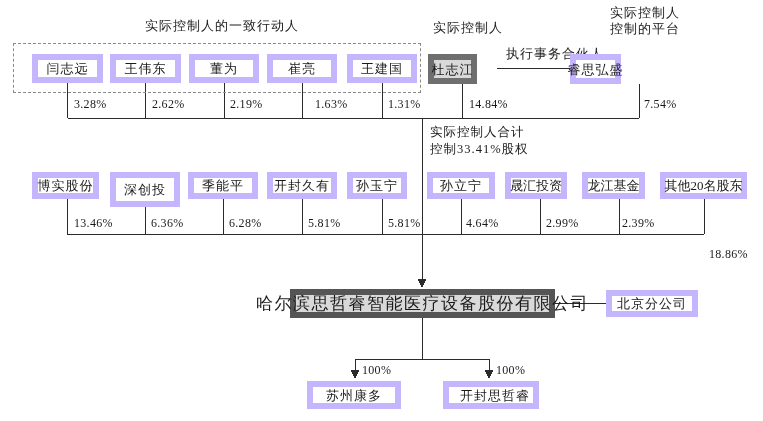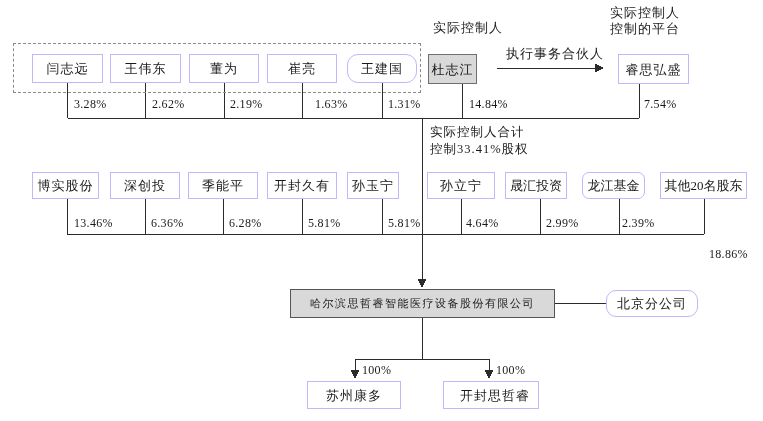--- a/index.html
+++ b/index.html
@@ -3,26 +3,26 @@
 <meta charset="utf-8">
 <style>
   html,body{margin:0;padding:0;background:#ffffff;}
   .canvas{
     position:relative;width:763px;height:421px;background:#ffffff;
     font-family:"Liberation Serif","DejaVu Serif",serif;color:#1a1a1a;
     overflow:hidden;
   }
   .lines{position:absolute;left:0;top:0;width:763px;height:421px;}
   .box{
-    position:absolute;box-sizing:border-box;border:1px solid #c4b5fd;background:#ffffff;
+    position:absolute;box-sizing:border-box;border:6px solid #c4b5fd;background:#ffffff;
     display:flex;align-items:center;justify-content:center;
     font-size:13px;line-height:1;white-space:nowrap;letter-spacing:1px;
   }
   .box.grey{background:#d9d9d9;border-color:#6f6f6f;}
-  .box.company{font-size:11px;border-color:#555;letter-spacing:1.5px;}
+  .box.company{font-size:17px;border-color:#555;letter-spacing:1.5px;}
   .dashed-frame{
     position:absolute;box-sizing:border-box;border:1px dashed #8a8a8a;background:transparent;
   }
   .lbl{
     position:absolute;font-size:13px;line-height:16px;white-space:nowrap;letter-spacing:1px;
   }
   .pct{
     position:absolute;font-size:12px;line-height:14px;white-space:nowrap;letter-spacing:0.3px;
   }
 </style>
@@ -66,99 +66,100 @@
     <line x1="422" y1="318" x2="422" y2="359" stroke="#2b2b2b" stroke-width="1"></line>
     <line x1="355" y1="359" x2="489" y2="359" stroke="#2b2b2b" stroke-width="1"></line>
     <line x1="355" y1="359" x2="355" y2="372" stroke="#2b2b2b" stroke-width="1"></line>
     <polygon points="350.5,370 359.5,370 355,379" fill="#2b2b2b"></polygon>
     <line x1="489" y1="359" x2="489" y2="372" stroke="#2b2b2b" stroke-width="1"></line>
     <polygon points="484.5,370 493.5,370 489,379" fill="#2b2b2b"></polygon>
   </svg>
 
   <div class="dashed-frame" style="left:13px;top:43px;width:408px;height:50px;"></div>
 
+  <div class="lbl" style="left:145px;top:18px;">实际控制人的一致行动人</div>
   <div class="lbl" style="left:433px;top:20px;">实际控制人</div>
   <div class="lbl" style="left:610px;top:5px;">实际控制人</div>
   <div class="lbl" style="left:610px;top:21px;">控制的平台</div>
   <div class="lbl" style="left:506px;top:46px;">执行事务合伙人</div>
   <div class="lbl" style="left:430px;top:124px;font-size:12.5px;">实际控制人合计</div>
   <div class="lbl" style="left:430px;top:141px;font-size:12.5px;">控制33.41%股权</div>
 
   <div class="box" style="left:32px;top:54px;width:71px;height:29px;">
       <span>闫志远</span>
     </div>
   <div class="box" style="left:189px;top:54px;width:70px;height:29px;">
       <span>董为</span>
     </div>
   <div class="box" style="left:110px;top:54px;width:71px;height:29px;">
       <span>王伟东</span>
     </div>
   <div class="box" style="left:267px;top:54px;width:70px;height:29px;">
       <span>崔亮</span>
     </div>
-  <div class="box" style="left:347px;top:54px;width:70px;height:29px;border-radius:11px;">
+  <div class="box" style="left:347px;top:54px;width:70px;height:29px;">
       <span>王建国</span>
     </div>
   <div class="box grey" style="left:428px;top:54px;width:49px;height:30px;">
       <span>杜志江</span>
     </div>
-  <div class="box" style="left:618px;top:54px;width:71px;height:30px;">
+  <div class="box" style="left:570px;top:54px;width:51px;height:30px;">
       <span>睿思弘盛</span>
     </div>
 
   <div class="pct" style="left:74px;top:97px;">3.28%</div>
   <div class="pct" style="left:152px;top:97px;">2.62%</div>
   <div class="pct" style="left:230px;top:97px;">2.19%</div>
   <div class="pct" style="left:308px;top:97px;margin-left:7px;">1.63%</div>
   <div class="pct" style="left:388px;top:97px;">1.31%</div>
   <div class="pct" style="left:469px;top:97px;">14.84%</div>
   <div class="pct" style="left:644px;top:97px;">7.54%</div>
 
   <div class="box" style="left:32px;top:172px;width:67px;height:27px;">
       <span>博实股份</span>
     </div>
-  <div class="box" style="left:110px;top:172px;width:70px;height:27px;">
+  <div class="box" style="left:110px;top:172px;width:70px;height:35px;">
       <span>深创投</span>
     </div>
   <div class="box" style="left:188px;top:172px;width:70px;height:27px;">
       <span>季能平</span>
     </div>
   <div class="box" style="left:267px;top:172px;width:70px;height:27px;">
       <span>开封久有</span>
     </div>
-  <div class="box" style="left:347px;top:172px;width:52px;height:27px;">
+  <div class="box" style="left:347px;top:172px;width:60px;height:27px;">
       <span>孙玉宁</span>
     </div>
   <div class="box" style="left:427px;top:172px;width:68px;height:27px;">
       <span>孙立宁</span>
     </div>
   <div class="box" style="left:505px;top:172px;width:62px;height:27px;letter-spacing:0;">
       <span>晟汇投资</span>
     </div>
-  <div class="box" style="left:582px;top:172px;width:63px;height:27px;letter-spacing:0;border-radius:7px;">
+  <div class="box" style="left:582px;top:172px;width:63px;height:27px;letter-spacing:0;">
       <span>龙江基金</span>
     </div>
   <div class="box" style="left:660px;top:172px;width:87px;height:27px;letter-spacing:0;">
       <span>其他20名股东</span>
     </div>
 
   <div class="pct" style="left:74px;top:216px;">13.46%</div>
   <div class="pct" style="left:151px;top:216px;">6.36%</div>
   <div class="pct" style="left:229px;top:216px;">6.28%</div>
   <div class="pct" style="left:308px;top:216px;">5.81%</div>
   <div class="pct" style="left:388px;top:216px;">5.81%</div>
   <div class="pct" style="left:466px;top:216px;">4.64%</div>
   <div class="pct" style="left:546px;top:216px;">2.99%</div>
   <div class="pct" style="left:622px;top:216px;">2.39%</div>
   <div class="pct" style="left:709px;top:216px;margin-top:31px;">18.86%</div>
 
   <div class="box grey company" style="left:290px;top:289px;width:265px;height:29px;">
       <span>哈尔滨思哲睿智能医疗设备股份有限公司</span>
     </div>
-  <div class="box" style="left:606px;top:290px;width:92px;height:27px;border-radius:10px;">
+  <div class="box" style="left:606px;top:290px;width:92px;height:27px;">
       <span>北京分公司</span>
     </div>
 
   <div class="pct" style="left:362px;top:363px;">100%</div>
   <div class="pct" style="left:496px;top:363px;">100%</div>
 
   <div class="box" style="left:307px;top:381px;width:94px;height:28px;">
       <span>苏州康多</span>
     </div>
   <div class="box" style="left:443px;top:381px;width:96px;height:28px;padding-left:8px;">

